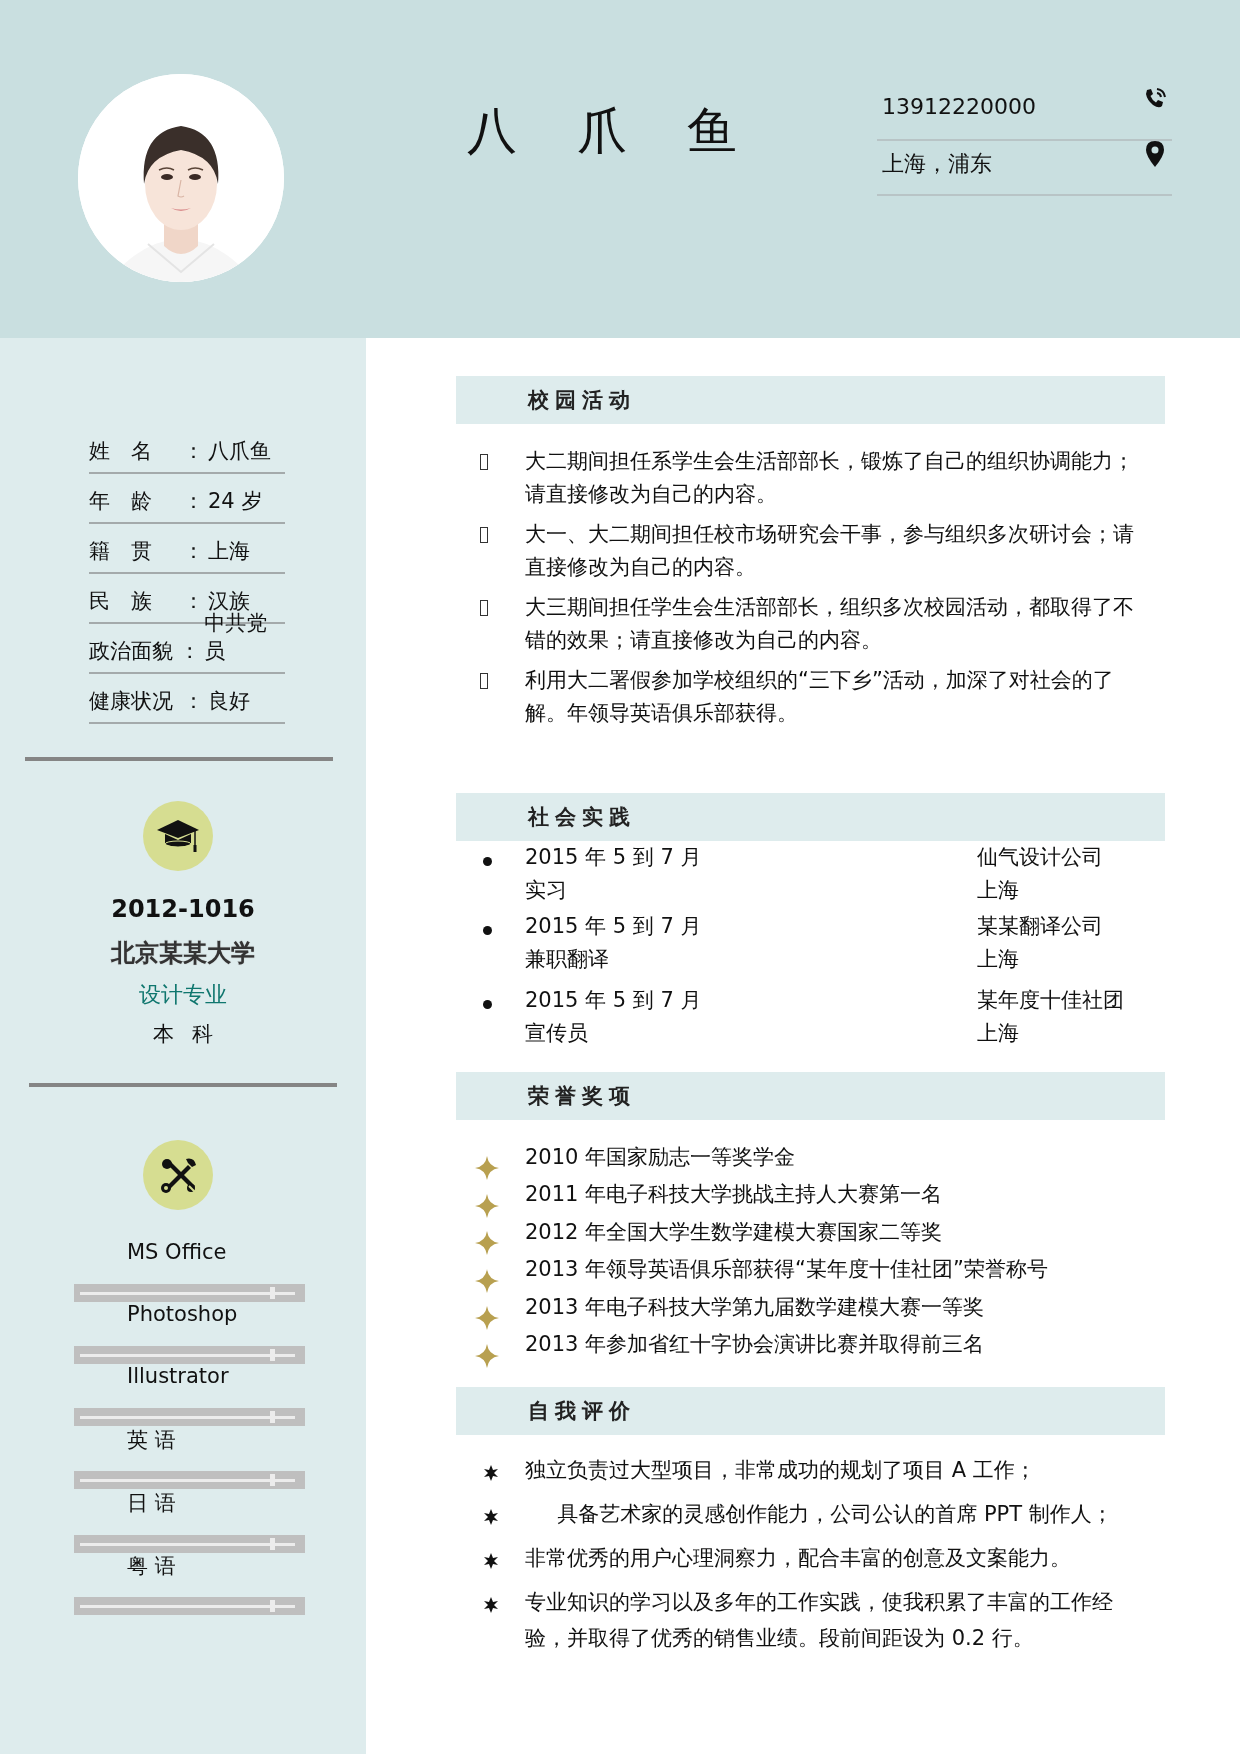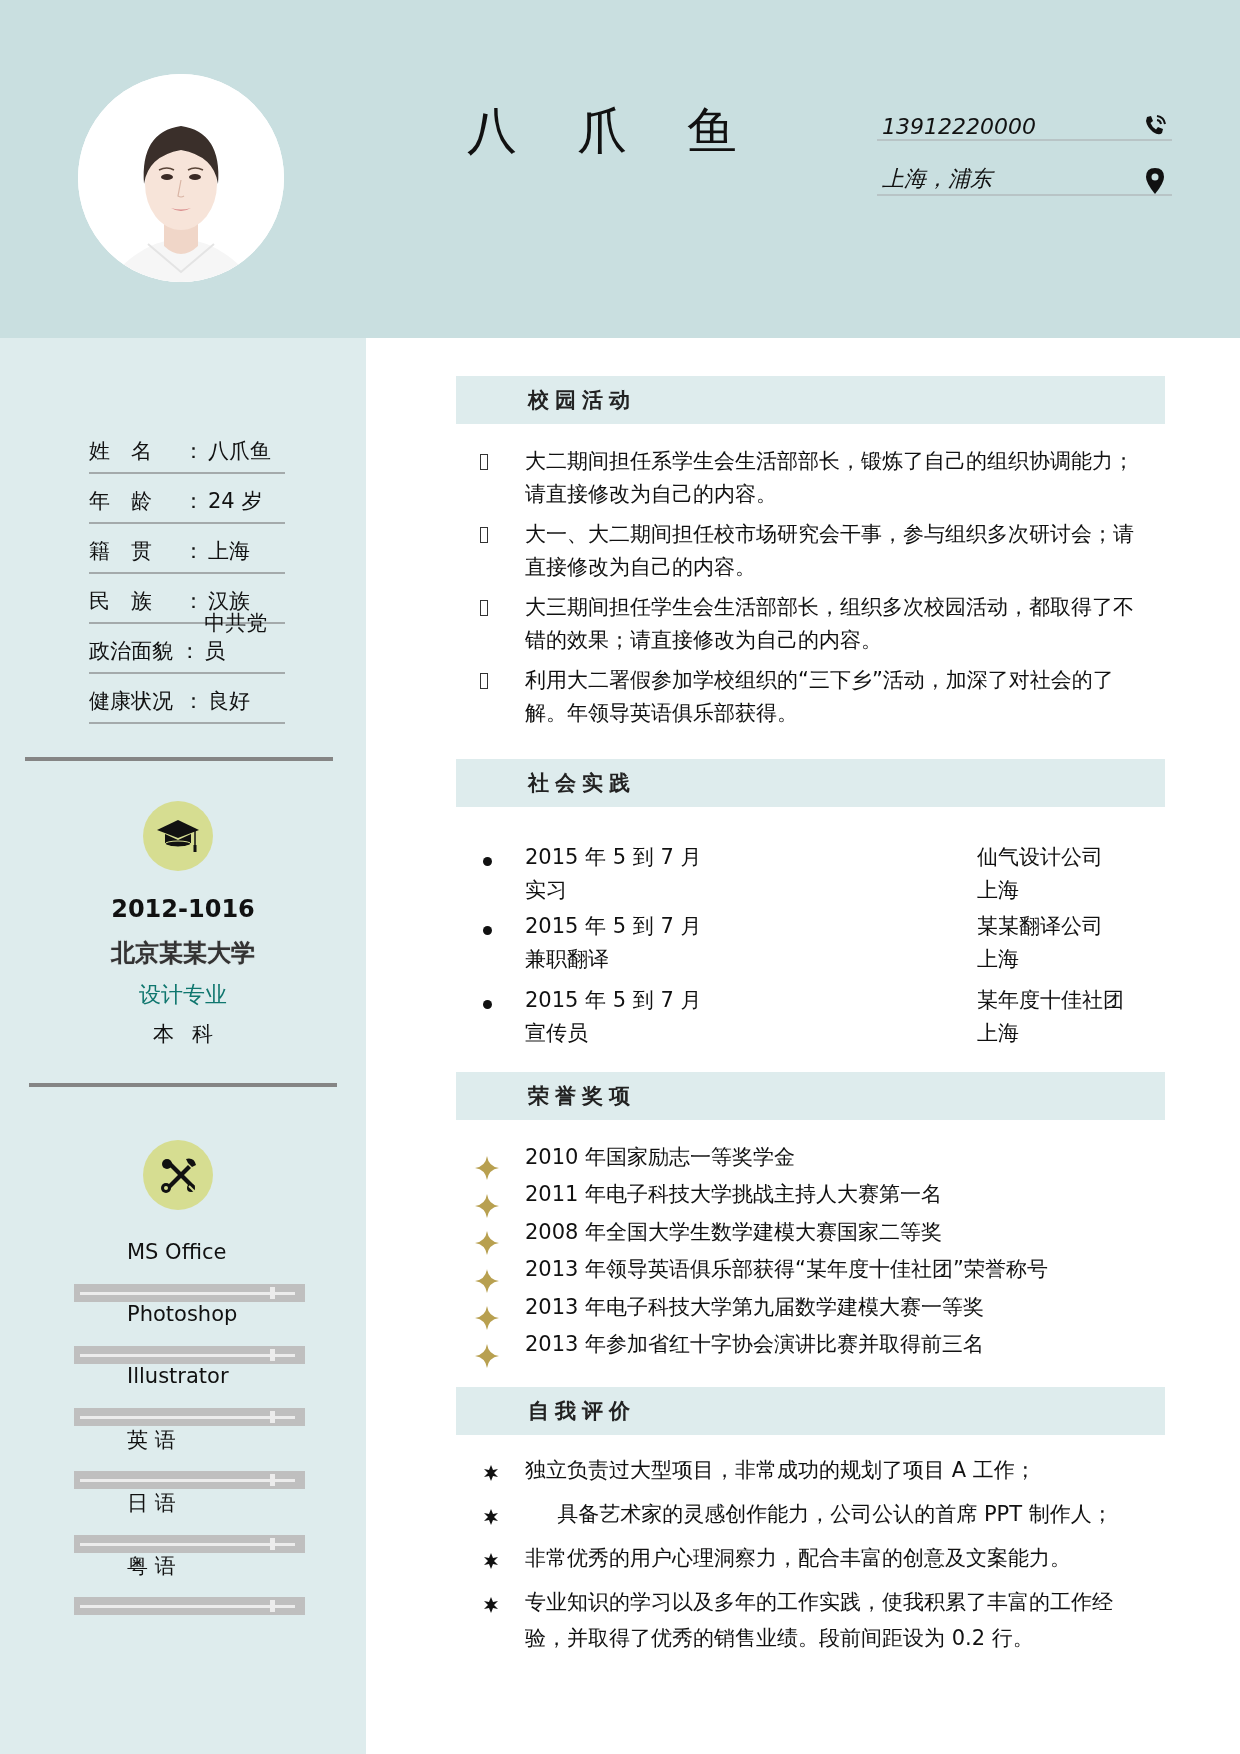--- a/index.html
+++ b/index.html
@@ -7,21 +7,21 @@
   body { font-family: "DejaVu Sans", "Liberation Sans", sans-serif; color: #111; position: relative; }
 
   
   .header { position: absolute; left: 0; top: 0; width: 1240px; height: 338px; background: #c9dfe0; }
   .photo { position: absolute; left: 78px; top: 74px; width: 206px; height: 208px; border-radius: 50%; background: #ffffff; overflow: hidden; }
   .photo svg { position: absolute; left: 0; top: 0; }
   .name { position: absolute; left: 466px; top: 98px; font-size: 50px; letter-spacing: 0; display: flex; gap: 58px; color: #111; }
   .name span { display: inline-block; width: 52px; text-align: center; }
   .intent { position: absolute; left: 459px; top: 183px; width: 301px; height: 54px; border: 2px solid #222; font-size: 24px; line-height: 50px; padding-left: 16px; color: #111; }
   .contacts { position: absolute; left: 877px; top: 86px; width: 295px; }
-  .contact-row { position: relative; height: 55px; border-bottom: 2px solid #b8c4c6; display: flex; align-items: flex-end; justify-content: space-between; padding: 0 4px 0 5px; font-style: italic; }
+  .contact-row { position: relative; height: 55px; border-bottom: 2px solid #b8c4c6; display: flex; align-items: flex-start; justify-content: space-between; padding: 0 4px 0 5px; }
   .contact-row .txt { font-size: 22px; color: #111; padding-top: 8px; }
   .contact-row .ic { width: 26px; height: 26px; display: flex; align-items: center; justify-content: center; }
 
   
   .sidebar { position: absolute; left: 0; top: 338px; width: 366px; height: 1416px; background: #deeced; }
   .info-list { position: absolute; left: 89px; top: 86px; width: 196px; }
   .info-row { height: 50px; border-bottom: 2px solid #a4aaab; font-size: 21px; display: flex; align-items: flex-end; padding-bottom: 7px; color: #111; }
   .info-row .lbl { display: inline-block; width: 94px; letter-spacing: 0; }
   .info-row .lbl.spaced { letter-spacing: 21px; }
   .info-row .sep { margin-right: 4px; }
@@ -233,21 +233,21 @@
 </div>
 <div class="act-item" style="top:596px;">
   <span class="bul"></span>
   <span class="txt" style="top:-5px;">大三期间担任学生会生活部部长，组织多次校园活动，都取得了不错的效果；请直接修改为自己的内容。</span>
 </div>
 <div class="act-item" style="top:669px;">
   <span class="bul"></span>
   <span class="txt" style="top:-5px;">利用大二署假参加学校组织的“三下乡”活动，加深了对社会的了解。年领导英语俱乐部获得。</span>
 </div>
 
-<div class="sec-head" style="top:759px;">
+<div class="sec-head" style="top:793px;">
   <span class="title">社会实践</span>
 </div>
 <div class="prac-item" style="top:843px;">
   <span class="dot"></span>
   <span class="l1">2015 年 5 到 7 月</span>
   <span class="l2">实习</span>
   <span class="r1">仙气设计公司</span>
   <span class="r2">上海</span>
 </div>
 <div class="prac-item" style="top:912px;">
@@ -283,21 +283,21 @@
   </svg>
 <svg class="star4" style="top:1305px;" viewBox="0 0 26 26">
     <path d="M13 1 Q14.5 11.5 25 13 Q14.5 14.5 13 25 Q11.5 14.5 1 13 Q11.5 11.5 13 1 Z" fill="#b8a050"></path>
   </svg>
 <svg class="star4" style="top:1343px;" viewBox="0 0 26 26">
     <path d="M13 1 Q14.5 11.5 25 13 Q14.5 14.5 13 25 Q11.5 14.5 1 13 Q11.5 11.5 13 1 Z" fill="#b8a050"></path>
   </svg>
 
 <span class="award" style="top:1143px;">2010 年国家励志一等奖学金</span>
 <span class="award" style="top:1180px;">2011 年电子科技大学挑战主持人大赛第一名</span>
-<span class="award" style="top:1218px;">2008 年全国大学生数学建模大赛国家二等奖</span>
+<span class="award" style="top:1218px;">2012 年全国大学生数学建模大赛国家二等奖</span>
 <span class="award" style="top:1255px;">2013 年领导英语俱乐部获得“某年度十佳社团”荣誉称号</span>
 <span class="award" style="top:1293px;">2013 年电子科技大学第九届数学建模大赛一等奖</span>
 <span class="award" style="top:1330px;">2013 年参加省红十字协会演讲比赛并取得前三名</span>
 
 <div class="sec-head" style="top:1387px;">
   <span class="title">自我评价</span>
 </div>
 <div class="eval-item" style="top:1460px;">
   <svg class="ic" viewBox="0 0 16 16">
       <path d="M8 0 L10 5 L15 4 L11 8 L15 12 L10 11 L8 16 L6 11 L1 12 L5 8 L1 4 L6 5 Z" fill="#111"></path>

